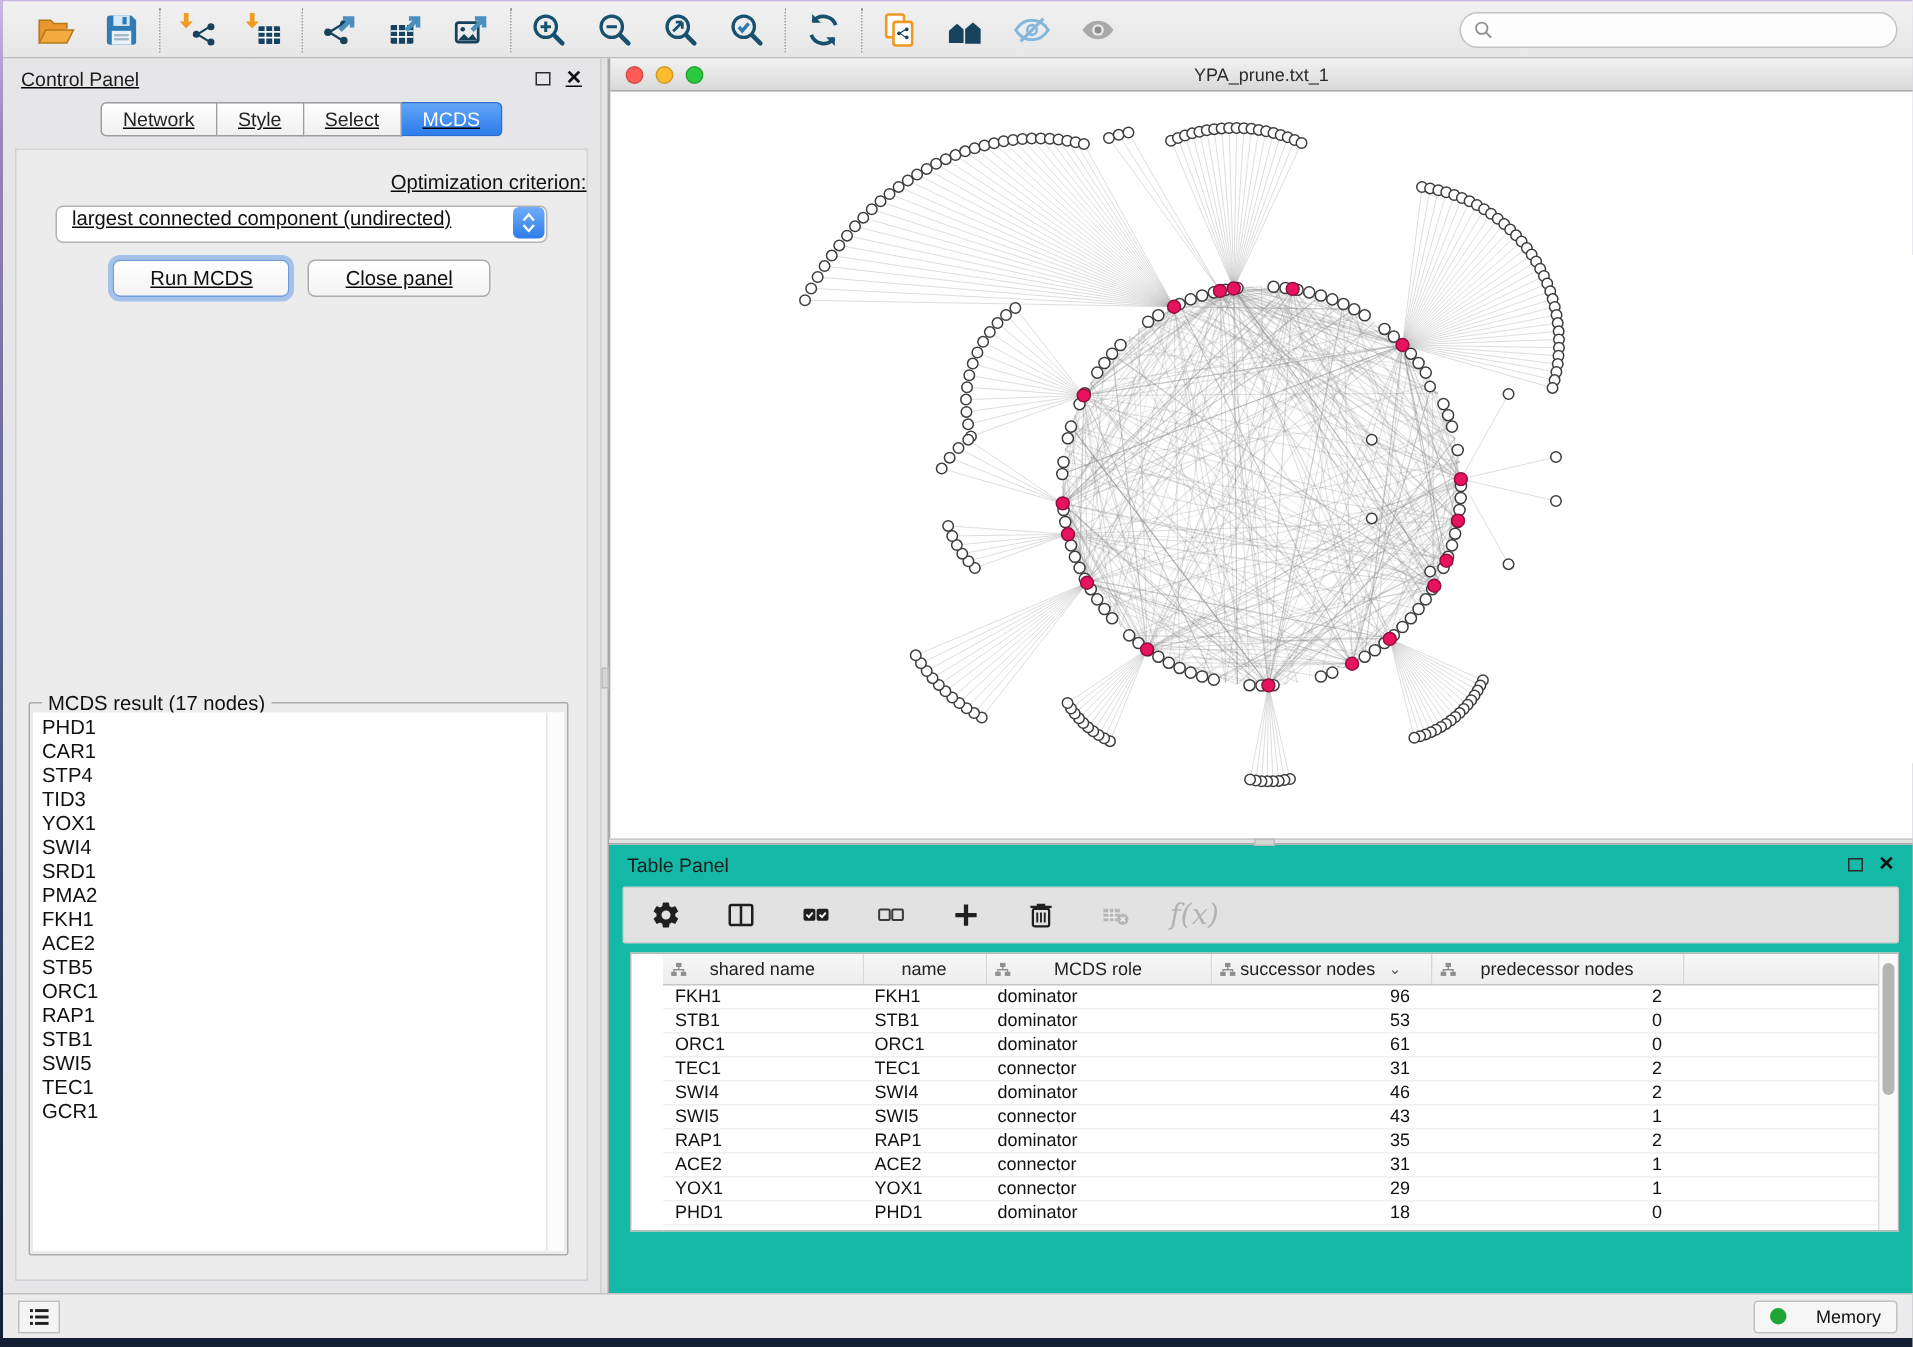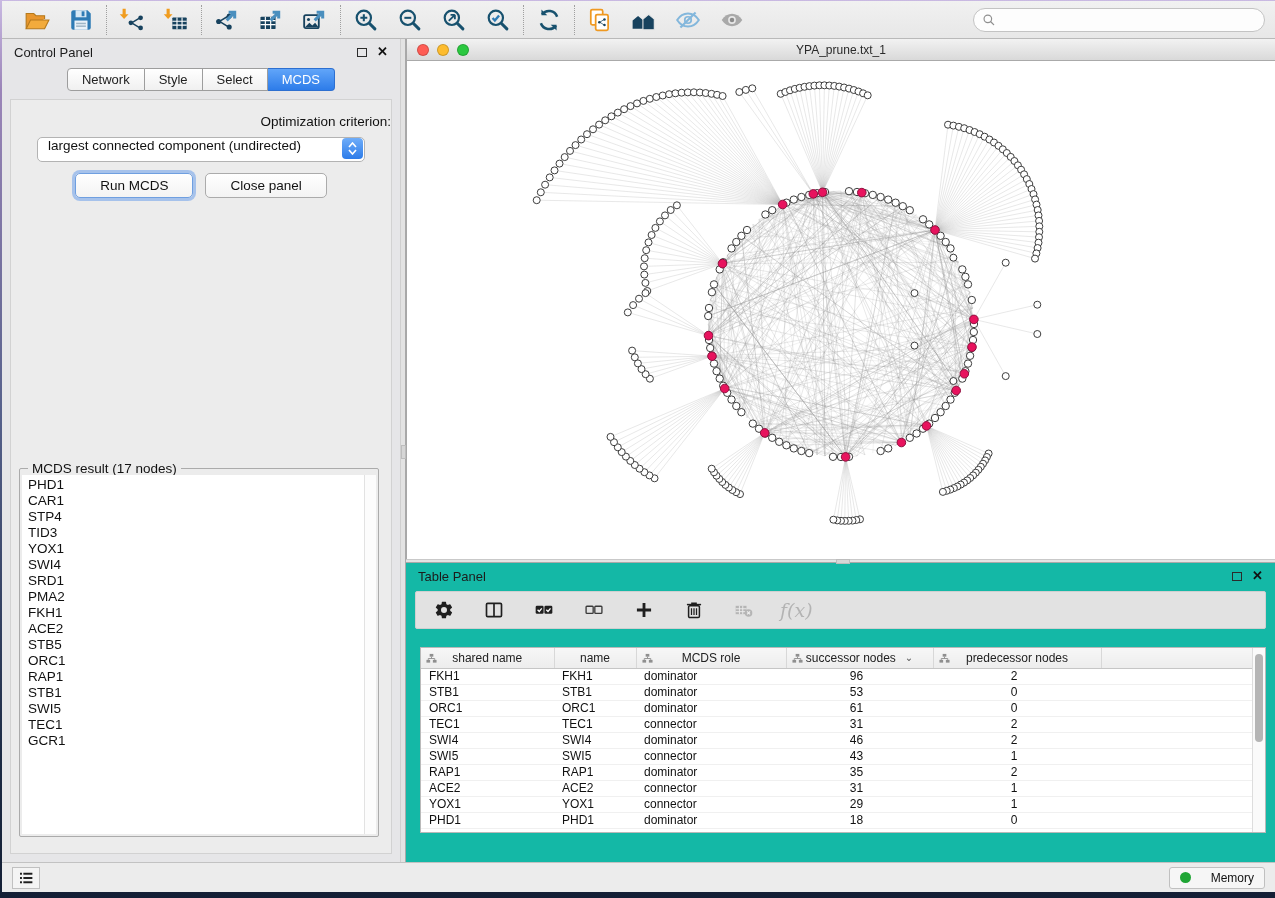--- a/index.html
+++ b/index.html
@@ -15,21 +15,21 @@
   .tb-group{ display:flex; align-items:center; gap:14px; padding:0 10px; }
   .tb-sep{ width:0; height:30px; border-left:1px dotted #9f9f9f; }
   .tb-btn{ width:30px; height:30px; border:none; background:transparent; display:flex; align-items:center; justify-content:center; cursor:default; }
   .tb-btn svg{ width:26px; height:26px; }
   #search-wrap{ margin-left:auto; position:relative; }
   #search-input{ width:292px; height:24px; border:1px solid #c3c3c3; border-radius:13px; background:#fdfdfd; padding:0 10px 0 28px; font-size:13px; color:#333; outline:none; }
   #search-icon{ position:absolute; left:9px; top:5px; width:14px; height:14px; }
 
   
   #main{ flex:1; display:flex; min-height:0; }
-  #control-panel{ width:398px; flex:none; background:#e6e6e8; display:flex; flex-direction:column; }
+  #control-panel{ width:398px; flex:none; background:#e6e6e8; display:flex; flex-direction:column;text-decoration:underline; }
   #vsplit{ width:6px; flex:none; background:#e3e3e3; border-left:1px solid #cfcfcf; border-right:1px solid #a9a9a9; position:relative; }
   #vsplit .grip{ position:absolute; top:406px; left:0; width:5px; height:14px; background:#d6d6d6; border:1px solid #bdbdbd; }
   #right-side{ flex:1; display:flex; flex-direction:column; min-width:0; }
 
   
   .panel-titlebar{ height:26px; display:flex; align-items:center; padding:0 12px; flex:none; }
   .panel-title{ font-size:13px; color:#1c1c1c; }
   .panel-titlebar .win-icons{ margin-left:auto; display:flex; align-items:center; gap:10px; }
   .float-icon{ width:10px; height:9px; border:1.5px solid #2b2b2b; display:inline-block; }
   .close-icon{ font-size:13px; font-weight:bold; color:#111; line-height:10px; }
@@ -63,28 +63,28 @@
   #hsplit{ height:4px; flex:none; background:#e3e3e3; border-top:1px solid #c9c9c9; border-bottom:1px solid #a9a9a9; position:relative; }
   #hsplit .grip{ position:absolute; left:430px; top:-1px; width:14px; height:5px; background:#d6d6d6; border:1px solid #bdbdbd; }
 
   
   #table-panel{ flex:1; background:#14b8a6; display:flex; flex-direction:column; min-height:0; }
   #tp-toolbar{ margin:2px 9px 0 9px; height:38px; flex:none; background:#e2e2e2; border:1px solid #d0d0d0; border-radius:2px; display:flex; align-items:center; padding:0 14px; gap:22px; }
   .tp-btn{ border:none; background:transparent; width:28px; height:28px; display:flex; align-items:center; justify-content:center; cursor:default; }
   .tp-btn svg{ width:20px; height:20px; }
   .tp-btn.disabled svg{ opacity:.38; }
   #fx-label{ font-family:"DejaVu Serif",serif; font-style:italic; font-size:19px; color:#b3b3b3; }
-  #node-table{ margin:18px 9px 0 14px; height:186px; flex:none; background:#fff; border:1px solid #b9b9b9; display:flex; position:relative; }
+  #node-table{ margin:6px 9px 0 14px; height:186px; flex:none; background:#fff; border:1px solid #b9b9b9; display:flex; position:relative;padding-left:21px; }
   #table-cols{ flex:1; }
   table{ border-collapse:collapse; width:100%; table-layout:fixed; }
   th{ height:20px; background:linear-gradient(180deg,#f7f7f7,#ededed); border-bottom:1px solid #c6c6c6; border-right:1px solid #d8d8d8; font-size:12px; font-weight:normal; color:#222; position:relative; }
   th .hcell{ display:flex; align-items:center; justify-content:center; gap:5px; padding:0 4px; }
   th .hicon{ width:11px; height:11px; flex:none; position:absolute; left:5px; top:5px; }
   td{ height:16px; font-size:12px; color:#111; padding:0 8px; border-bottom:1px solid #f0f0f0; white-space:nowrap; overflow:hidden; }
-  td.num{ text-align:center; padding-right:14px; }
+  td.num{ text-align:right; padding-right:14px; }
   .sort-chev{ font-size:10px; color:#555; margin-left:4px; }
   #table-scroll{ width:13px; flex:none; border-left:1px solid #dddddd; background:#fafafa; position:relative; }
   #table-thumb{ position:absolute; left:2px; right:2px; top:6px; height:88px; background:#b5b5b5; border-radius:5px; }
   #tp-tabs{ display:flex; justify-content:center; margin-top:8px; flex:none; }
 
   
   #status-bar{ height:30px; flex:none; background:#ececec; border-top:1px solid #c2c2c2; display:flex; align-items:center; padding:0 10px; }
   #status-menu-btn{ width:28px; height:22px; background:#f4f4f4; border:1px solid #c0c0c0; display:flex; align-items:center; justify-content:center; cursor:default; }
   #memory-btn{ margin-left:auto; height:22px; background:#f6f6f6; border:1px solid #c0c0c0; border-radius:3px; display:flex; align-items:center; gap:20px; padding:0 10px; font-size:12px; color:#111; cursor:default; }
   #memory-dot{ width:11px; height:11px; border-radius:50%; }

